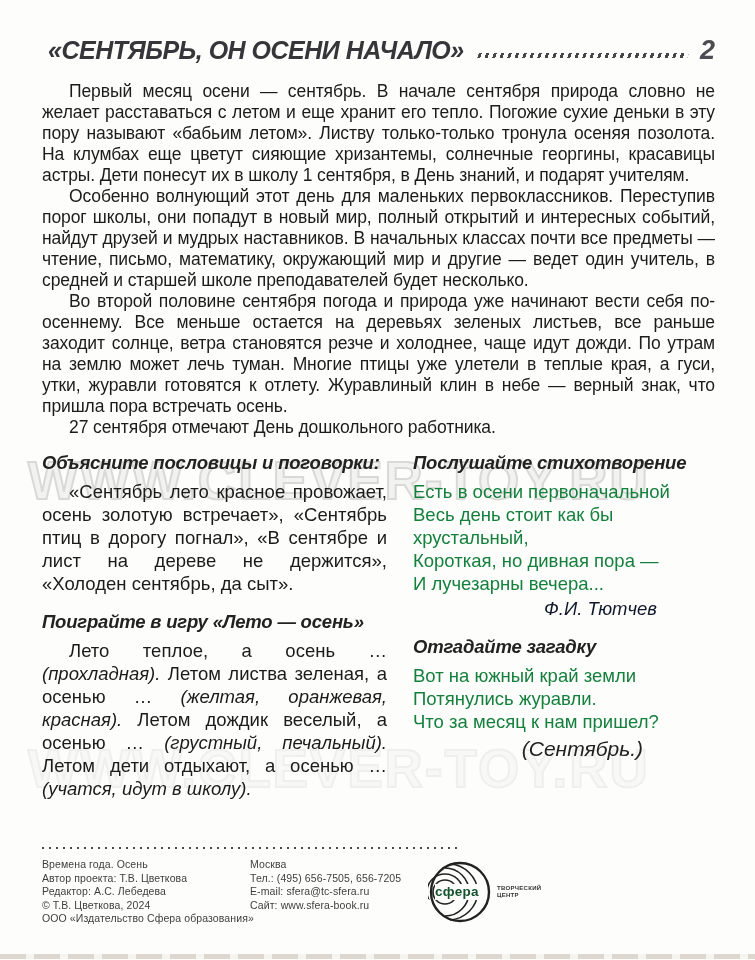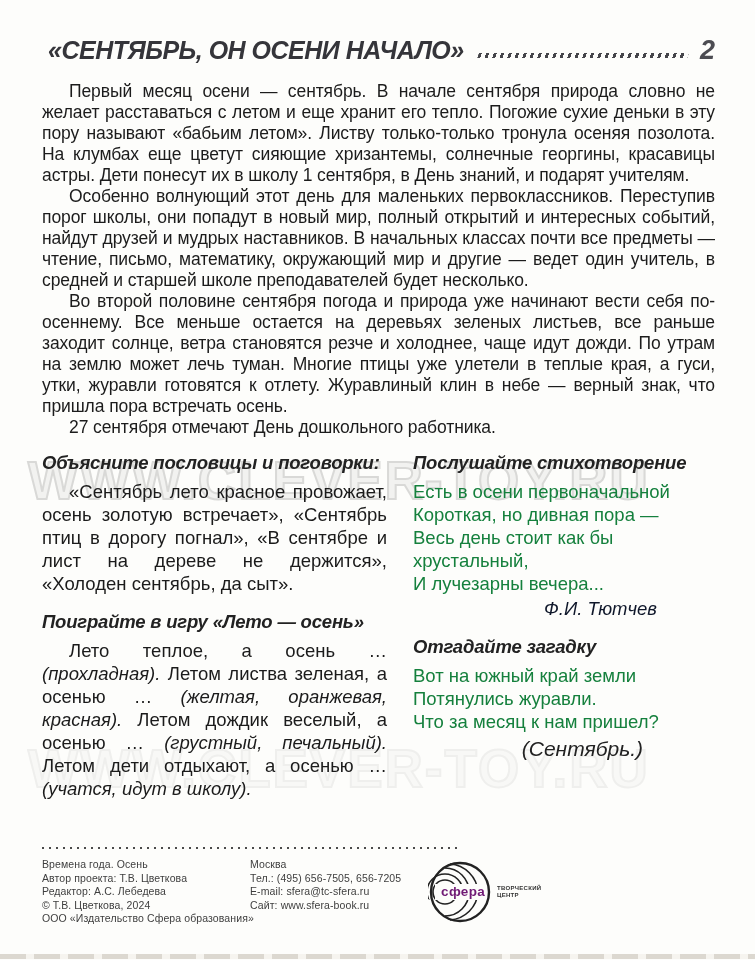--- a/index.html
+++ b/index.html
@@ -77,22 +77,22 @@
     font-size:10.5px;line-height:13.5px;color:#3e3e3e;white-space:nowrap;
     letter-spacing:0.1px;
   }
   .footer-credits{width:172px;flex:0 0 172px;}
   .footer-contacts{width:136px;flex:0 0 136px;}
   .logo-wrap{display:flex;align-items:center;margin-left:6px;margin-top:2px;}
   .logo{position:relative;width:64px;height:64px;}
   .logo svg{display:block;}
   .logo-word{
     position:absolute;left:7px;top:24px;width:50px;height:16px;
-    background:#fdfdfb;color:#701a75;font-size:13.5px;font-weight:bold;
-    text-align:right;line-height:16px;letter-spacing:0.3px;
+    background:#fdfdfb;color:#14532d;font-size:13.5px;font-weight:bold;
+    text-align:left;line-height:16px;letter-spacing:0.3px;
   }
   .logo-tagline{
     width:38px;margin-left:5px;font-size:6px;line-height:7px;font-weight:bold;
     color:#333;text-transform:uppercase;letter-spacing:0.3px;
   }
 
   
   .bottom-strip{
     position:absolute;left:0;right:0;bottom:1px;height:5px;z-index:1;
     background:repeating-linear-gradient(90deg,#dcd8d0 0 26px,#f6f4ef 26px 34px);
@@ -132,22 +132,22 @@
           <h2 class="sec-heading">Поиграйте в игру «Лето — осень»</h2>
           <p class="col-body"><span>Лето теплое, а осень … </span><span class="it">(прохладная).</span><span> Летом листва зеленая, а осенью … </span><span class="it">(желтая, оранжевая, красная).</span><span> Летом дождик веселый, а осенью … </span><span class="it">(грустный, печальный).</span><span> Летом дети отдыхают, а осенью … </span><span class="it">(учатся, идут в школу).</span></p>
         </div>
       </div>
 
       <div class="col-right">
         <div class="sec">
           <h2 class="sec-heading">Послушайте стихотворение</h2>
           <div>
               <div class="verse-line">Есть в осени первоначальной</div>
+              <div class="verse-line">Весь день стоит как бы хрустальный,</div>
               <div class="verse-line">Короткая, но дивная пора —</div>
-              <div class="verse-line">Весь день стоит как бы хрустальный,</div>
               <div class="verse-line">И лучезарны вечера...</div>
             </div>
           <div class="poem-author">Ф.И. Тютчев</div>
         </div>
         <div class="sec">
           <h2 class="sec-heading">Отгадайте загадку</h2>
           <div>
               <div class="verse-line">Вот на южный край земли</div>
               <div class="verse-line">Потянулись журавли.</div>
               <div class="verse-line">Что за месяц к нам пришел?</div>

